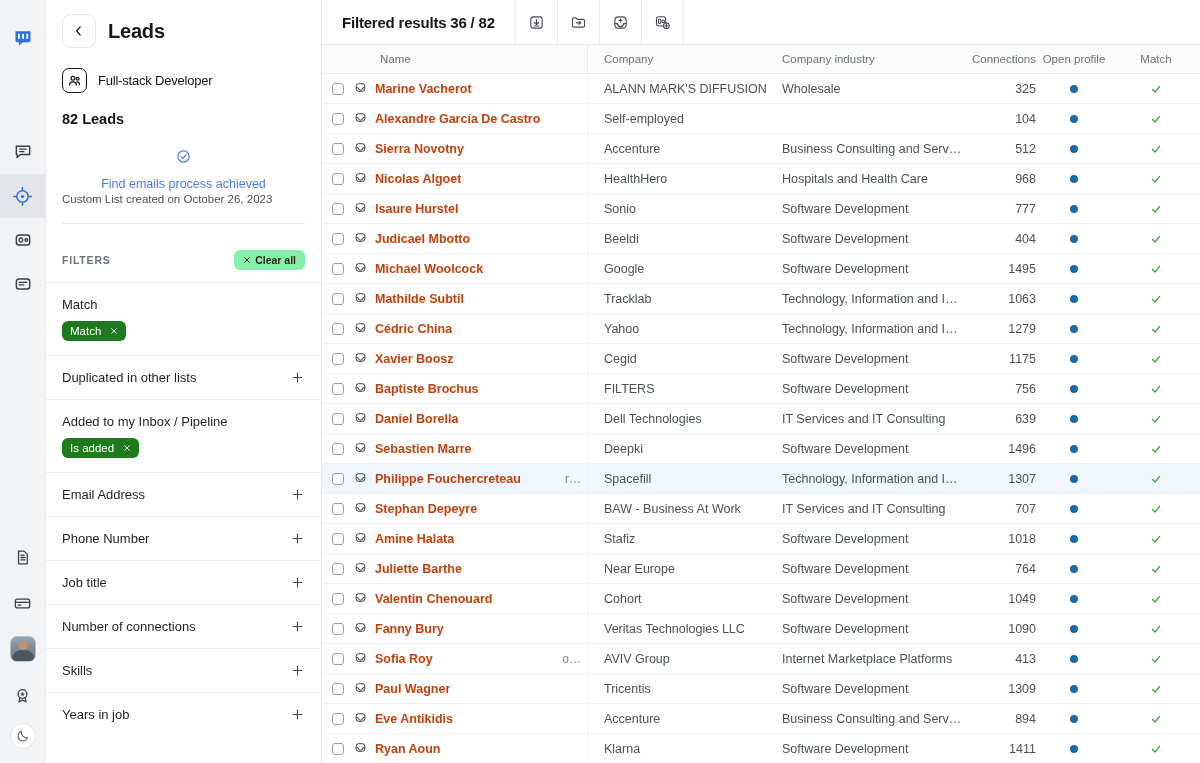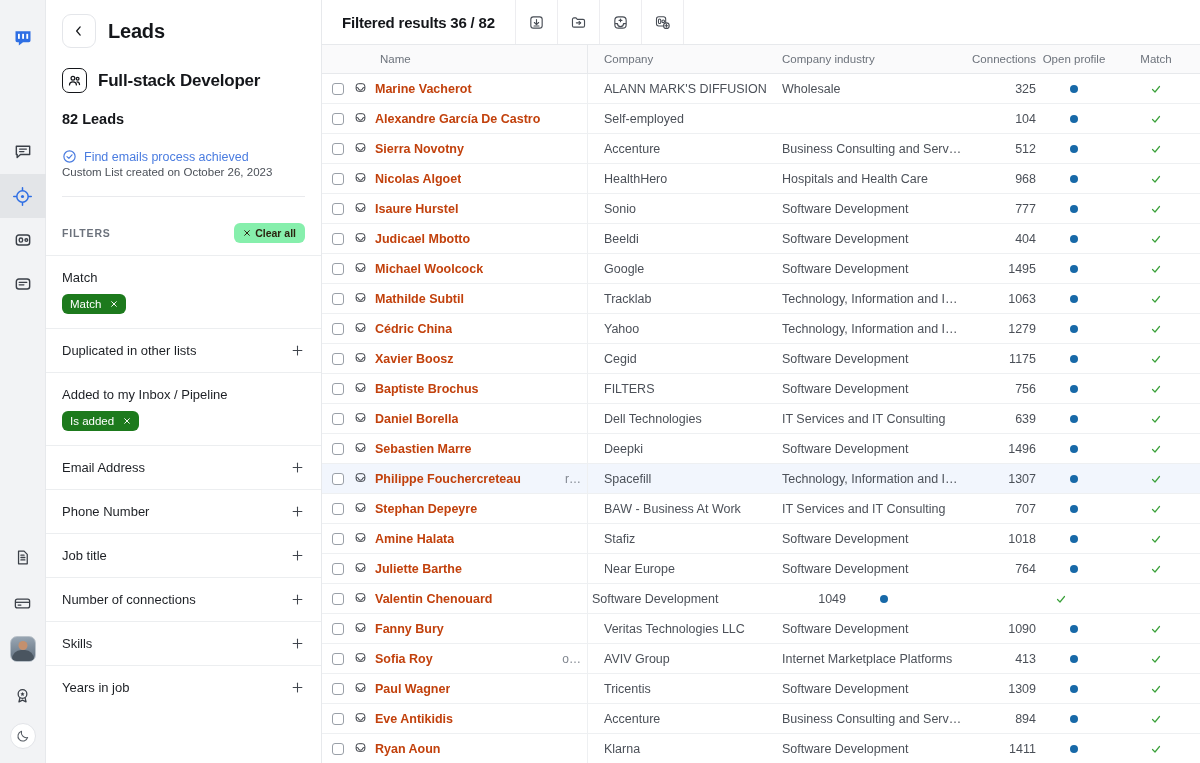--- a/index.html
+++ b/index.html
@@ -57,23 +57,23 @@
     border: 1px solid #e4e6ea; background: #fff;
     display: flex; align-items: center; justify-content: center;
     color: #16181c; cursor: pointer;
   }
   .sb-title { font-size: 20px; font-weight: 700; color: #14161a; letter-spacing: -0.2px; }
   .sb-listrow { display: flex; align-items: center; gap: 11px; margin-top: 20px; }
   .list-icon {
     width: 25px; height: 25px; border-radius: 7px; border: 1.6px solid #14161a;
     display: flex; align-items: center; justify-content: center; color: #14161a;
   }
-  .sb-listname { font-size: 17px; font-weight: 700; color: #14161a; letter-spacing: -0.2px; }
+  .sb-listname { font-size: 13px; font-weight: 400; color: #14161a; letter-spacing: -0.2px; }
   .sb-count { font-size: 14.5px; font-weight: 700; color: #14161a; margin-top: 18px; }
-  .sb-status { margin-top: 22px; display: flex; align-items: center; gap: 7px; }
+  .sb-status { margin-top: 22px; display: flex; align-items: center; gap: 13px; flex-direction: column; }
   .sb-status-text { font-size: 12.5px; color: #4a7ce0; font-weight: 500; }
   .sb-sub { font-size: 11.5px; color: #4b5058; margin-top: 2px; }
   .sb-divider { height: 1px; background: #e9eaed; margin-top: 18px; }
 
   .filters-bar {
     display: flex; align-items: center; justify-content: space-between;
     padding: 12px 16px 12px 16px;
   }
   .filters-label { font-size: 10.5px; letter-spacing: 0.8px; color: #6c727c; font-weight: 600; }
   .clear-all {
@@ -945,20 +945,23 @@
           <div class="td c-check">
             <span class="cbox"></span>
           </div>
           <div class="td c-name sep">
             <span><svg width="13" height="13" viewBox="0 0 24 24" fill="none" stroke="#2c3038" stroke-width="1.7">
                 <rect x="4" y="5" width="16" height="14" rx="4.5"></rect>
                 <path d="M4.3 12.5h3.3a4.4 4.4 0 0 0 8.8 0h3.3" stroke-linejoin="round"></path>
               </svg></span>
             <span class="name-txt">Valentin Chenouard</span>
           </div>
+          <div class="td c-company">
+            <span>Cohort</span>
+          </div>
           <div class="td c-industry">
             <span>Software Development</span>
           </div>
           <div class="td c-conn">
             <span>1049</span>
           </div>
           <div class="td c-open">
             <span class="dot"></span>
           </div>
           <div class="td c-match">

